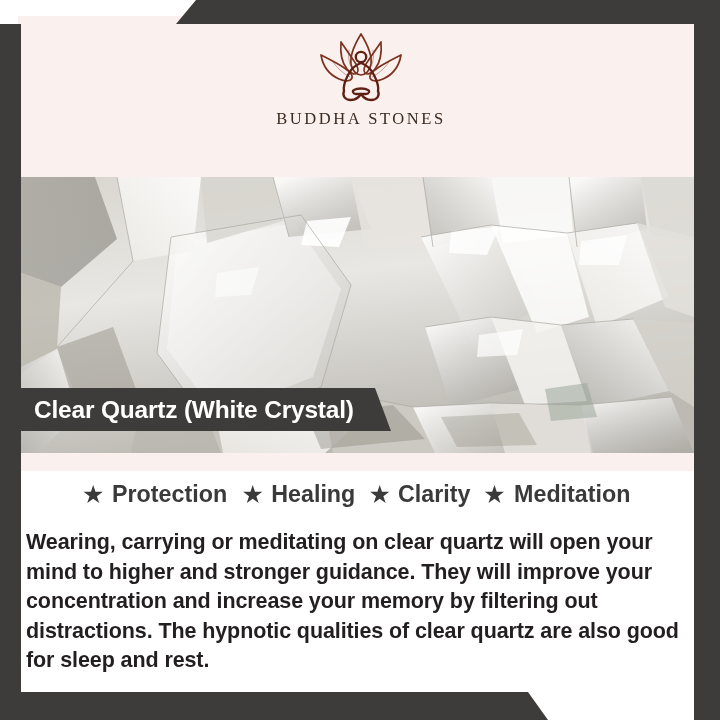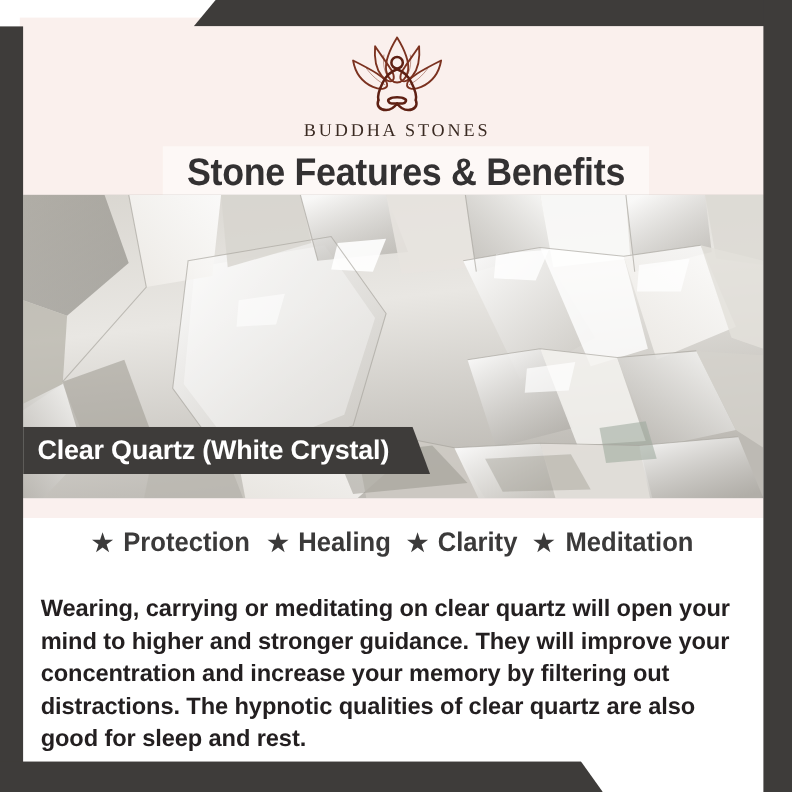--- a/index.html
+++ b/index.html
@@ -204,21 +204,21 @@
     top: 57px;
     left: 5px;
     width: 668px;
     font-family: "Liberation Sans Narrow", "Liberation Sans", sans-serif;
     font-weight: 700;
     font-size: 21.5px;
     line-height: 29.5px;
     color: #231f20;
     letter-spacing: -0.1px;
   }
-  .body-copy p { margin: 11px; }
+  .body-copy p { margin: 0; }
 </style>
 </head>
 <body>
 
 <div id="card">
 
   <div class="frame-top"></div>
   <div class="frame-right"></div>
   <div class="frame-left"></div>
   <div class="frame-bottom"></div>
@@ -251,23 +251,20 @@
           <path d="M76 33 C 82 35, 86 39, 89 45 C 92 51, 94 57, 93 61"></path>
 
           <path d="M59 61 C 57 66, 60 70, 66 70 C 71 70, 74 67, 76 64 C 78 67, 81 70, 86 70 C 92 70, 95 66, 93 61"></path>
 
           <path d="M69 60 C 72 58, 80 58, 83 60 C 85 61, 84 64, 81 64 C 78 64, 74 64, 71 64 C 68 64, 67 61, 69 60 Z"></path>
         </g>
       </svg>
       <div class="logo-word">BUDDHA STONES</div>
     </div>
 
-    <div class="title-band">
-      <div class="title-text">Stone Features &amp; Benefits</div>
-    </div>
   </div>
 
   <div class="photo">
     <svg width="673" height="276" viewBox="0 0 673 276" preserveAspectRatio="none">
       <defs>
         <linearGradient id="bgq" x1="0" y1="0" x2="0.3" y2="1">
           <stop offset="0%" stop-color="#d9d6d0"></stop>
           <stop offset="45%" stop-color="#e9e7e3"></stop>
           <stop offset="100%" stop-color="#bdbab4"></stop>
         </linearGradient>

